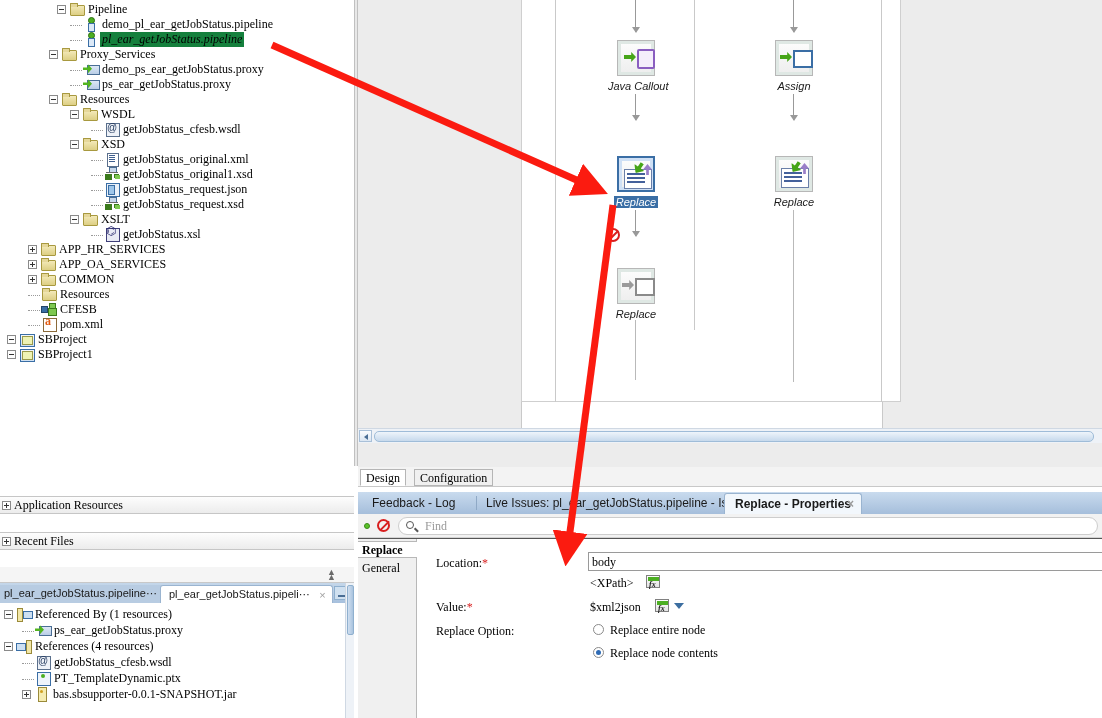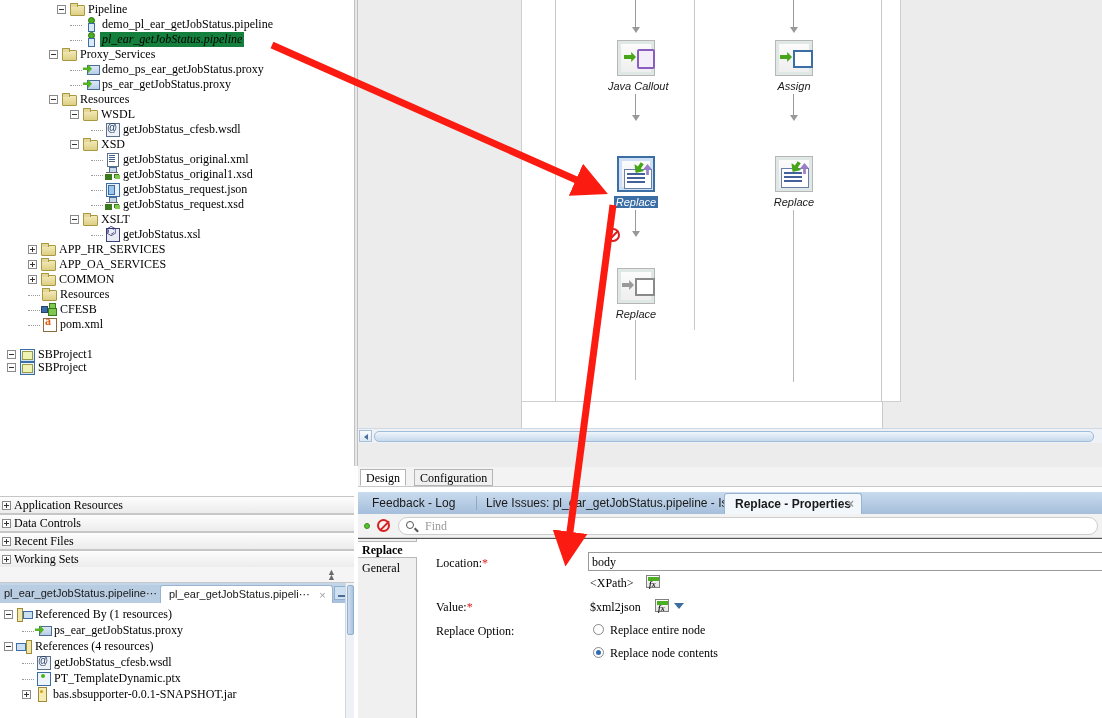--- a/index.html
+++ b/index.html
@@ -546,35 +546,29 @@
         <div class="tnode" style="position: absolute; left: 91px; top: 182px;"><span class="dotline"></span><span class="ic ic-json"></span><span class="lbl">getJobStatus_request.json</span></div>
         <div class="tnode" style="position: absolute; left: 91px; top: 197px;"><span class="dotline"></span><span class="ic ic-xsd"><span class="xbar"></span><span class="x2"></span></span><span class="lbl">getJobStatus_request.xsd</span></div>
         <div class="tnode" style="position: absolute; left: 70px; top: 212px;"><span class="twist"></span><span class="ic ic-folder"></span><span class="lbl">XSLT</span></div>
         <div class="tnode" style="position: absolute; left: 91px; top: 227px;"><span class="dotline"></span><span class="ic ic-xsl"></span><span class="lbl">getJobStatus.xsl</span></div>
         <div class="tnode" style="position: absolute; left: 28px; top: 242px;"><span class="twist plus"></span><span class="ic ic-folder"></span><span class="lbl">APP_HR_SERVICES</span></div>
         <div class="tnode" style="position: absolute; left: 28px; top: 257px;"><span class="twist plus"></span><span class="ic ic-folder"></span><span class="lbl">APP_OA_SERVICES</span></div>
         <div class="tnode" style="position: absolute; left: 28px; top: 272px;"><span class="twist plus"></span><span class="ic ic-folder"></span><span class="lbl">COMMON</span></div>
         <div class="tnode" style="position: absolute; left: 28px; top: 287px;"><span class="dotline"></span><span class="ic ic-folder"></span><span class="lbl">Resources</span></div>
         <div class="tnode" style="position: absolute; left: 28px; top: 302px;"><span class="dotline"></span><span class="ic ic-cfesb"></span><span class="lbl">CFESB</span></div>
         <div class="tnode" style="position: absolute; left: 28px; top: 317px;"><span class="dotline"></span><span class="ic ic-pom"></span><span class="lbl">pom.xml</span></div>
-        <div class="tnode" style="position: absolute; left: 7px; top: 332px; margin-top: 28px;"><span class="twist"></span><span class="ic ic-project"></span><span class="lbl">SBProject</span></div>
+        <div class="tnode" style="position: absolute; left: 7px; top: 332px;"><span class="twist"></span><span class="ic ic-project"></span><span class="lbl">SBProject</span></div>
         <div class="tnode" style="position: absolute; left: 7px; top: 347px;"><span class="twist"></span><span class="ic ic-project"></span><span class="lbl">SBProject1</span></div>
       </div>
 
     <div class="accordion" style="top:496px;">
       <span class="twist plus"></span><span>Application Resources</span>
     </div>
-    <div class="accordion" style="top:514px;">
-      <span class="twist plus"></span><span>Data Controls</span>
-    </div>
     <div class="accordion" style="top:532px;">
       <span class="twist plus"></span><span>Recent Files</span>
-    </div>
-    <div class="accordion" style="top:550px;">
-      <span class="twist plus"></span><span>Working Sets</span>
     </div>
 
     <div id="grip-strip">
       <div class="caret">▲<br>▲</div>
     </div>
 
     <div id="bl-tabs">
       <div class="bltab inactive">pl_ear_getJobStatus.pipeline⋯</div>
       <div class="bltab active">
         <span>pl_ear_getJobStatus.pipeli⋯</span>

